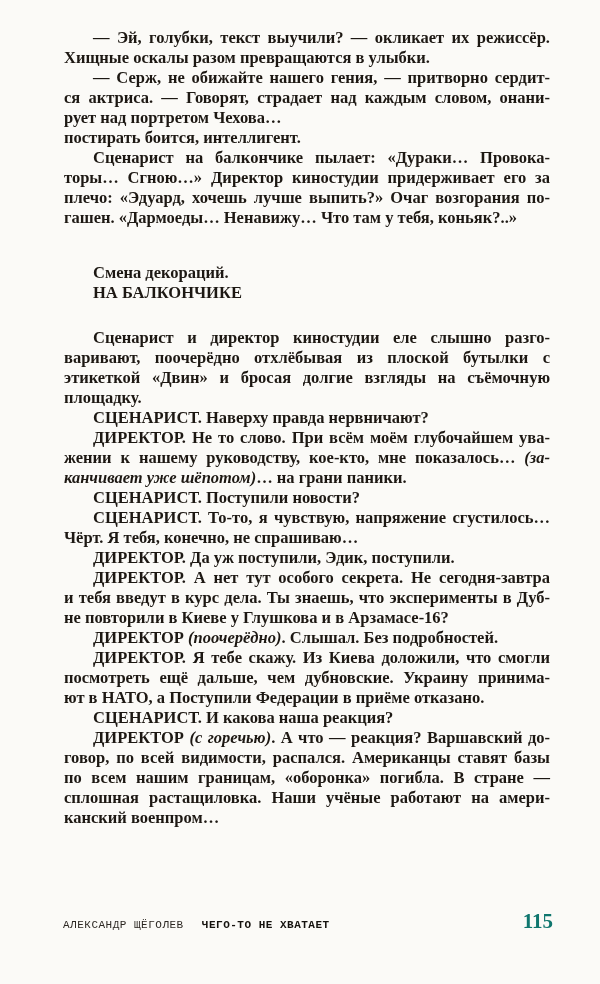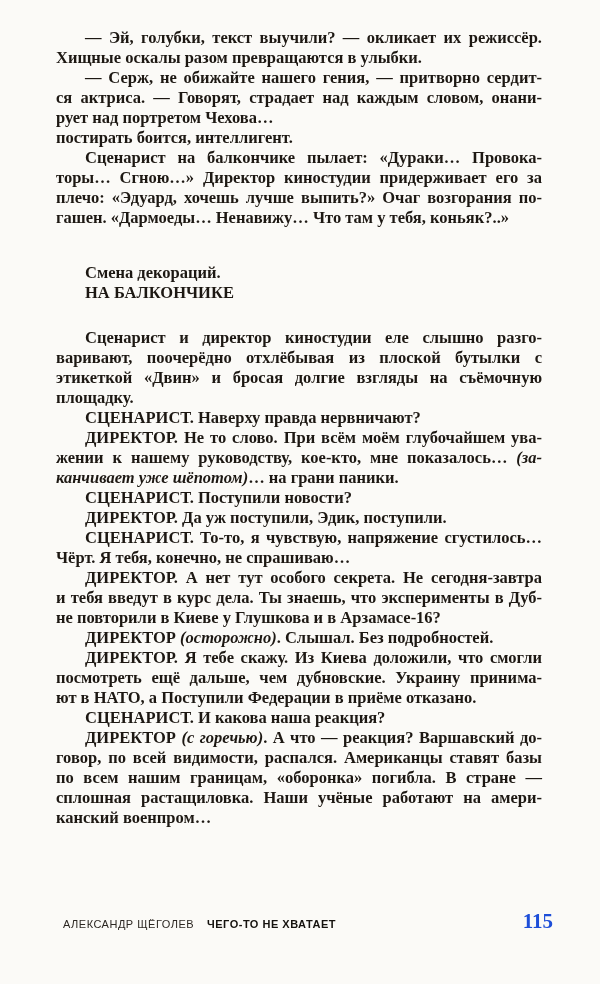--- a/index.html
+++ b/index.html
@@ -10,21 +10,21 @@
     position: relative;
     width: 600px;
     height: 984px;
     background: #fbfaf7;
     color: #1d1813;
     font-family: "Liberation Serif", serif;
     overflow: hidden;
   }
   .content {
     position: absolute;
-    left: 56px;
+    left: 64px;
     top: 28px;
     width: 486px;
     font-size: 16.5px;
     font-weight: 700;
     line-height: 20px;
   }
   .section { }
   .sec-1 { margin-top: 35px; }
   .sec-2 { margin-top: 25px; }
   .para { }
@@ -35,41 +35,41 @@
   .footer {
     position: absolute;
     left: 63px;
     right: 47px;
     top: 909px;
     display: flex;
     justify-content: space-between;
     align-items: baseline;
   }
   .footer-left {
-    font-family: Liberation Sans, sans-serif;
+    font-family: Liberation Mono, monospace;
     letter-spacing: 0.5px;
     white-space: nowrap;
   }
   .footer-author {
     font-size: 11px;
     font-weight: 400;
     color: #2c2username: 722;
     color: #2c2722;
   }
   .footer-title {
     font-size: 11px;
     font-weight: 700;
     margin-left: 8px;
     color: #15120e;
   }
   .page-number {
     font-family: "Liberation Serif", serif;
     font-size: 21px;
     font-weight: 700;
-    color: #1d4ed8;
+    color: #0f766e;
   }
 </style>
 </head>
 <body>
 
 <div class="page" style="background: rgb(251, 250, 247); color: rgb(29, 24, 19);">
   <div class="content" id="content">
       <div class="section sec-0">
         <div class="para">
           <div class="line ind j"><span>— Эй, голубки, текст выучили? — окликает их режиссёр.</span></div>
@@ -110,33 +110,33 @@
         </div>
         <div class="para">
           <div class="line ind j"><span>ДИРЕКТОР. Не то слово. При всём моём глубочайшем ува-</span></div>
           <div class="line j"><span>жении к нашему руководству, кое-кто, мне показалось… </span><span class="it">(за-</span></div>
           <div class="line"><span class="it">канчивает уже шёпотом)</span><span>… на грани паники.</span></div>
         </div>
         <div class="para">
           <div class="line ind"><span>СЦЕНАРИСТ. Поступили новости?</span></div>
         </div>
         <div class="para">
-          <div class="line ind"><span>ДИРЕКТОР. Да уж поступили, Эдик, поступили.</span></div>
+          <div class="line ind j"><span>СЦЕНАРИСТ. То-то, я чувствую, напряжение сгустилось…</span></div>
+          <div class="line"><span>Чёрт. Я тебя, конечно, не спрашиваю…</span></div>
         </div>
         <div class="para">
-          <div class="line ind j"><span>СЦЕНАРИСТ. То-то, я чувствую, напряжение сгустилось…</span></div>
-          <div class="line"><span>Чёрт. Я тебя, конечно, не спрашиваю…</span></div>
+          <div class="line ind"><span>ДИРЕКТОР. Да уж поступили, Эдик, поступили.</span></div>
         </div>
         <div class="para">
           <div class="line ind j"><span>ДИРЕКТОР. А нет тут особого секрета. Не сегодня-завтра</span></div>
           <div class="line j"><span>и тебя введут в курс дела. Ты знаешь, что эксперименты в Дуб-</span></div>
           <div class="line"><span>не повторили в Киеве у Глушкова и в Арзамасе-16?</span></div>
         </div>
         <div class="para">
-          <div class="line ind"><span>ДИРЕКТОР </span><span class="it">(осторожно)</span><span>. Слышал. Без подробностей.</span></div>
+          <div class="line ind"><span>ДИРЕКТОР </span><span class="it">(поочерёдно)</span><span>. Слышал. Без подробностей.</span></div>
         </div>
         <div class="para">
           <div class="line ind j"><span>ДИРЕКТОР. Я тебе скажу. Из Киева доложили, что смогли</span></div>
           <div class="line j"><span>посмотреть ещё дальше, чем дубновские. Украину принима-</span></div>
           <div class="line"><span>ют в НАТО, а Поступили Федерации в приёме отказано.</span></div>
         </div>
         <div class="para">
           <div class="line ind"><span>СЦЕНАРИСТ. И какова наша реакция?</span></div>
         </div>
         <div class="para">

